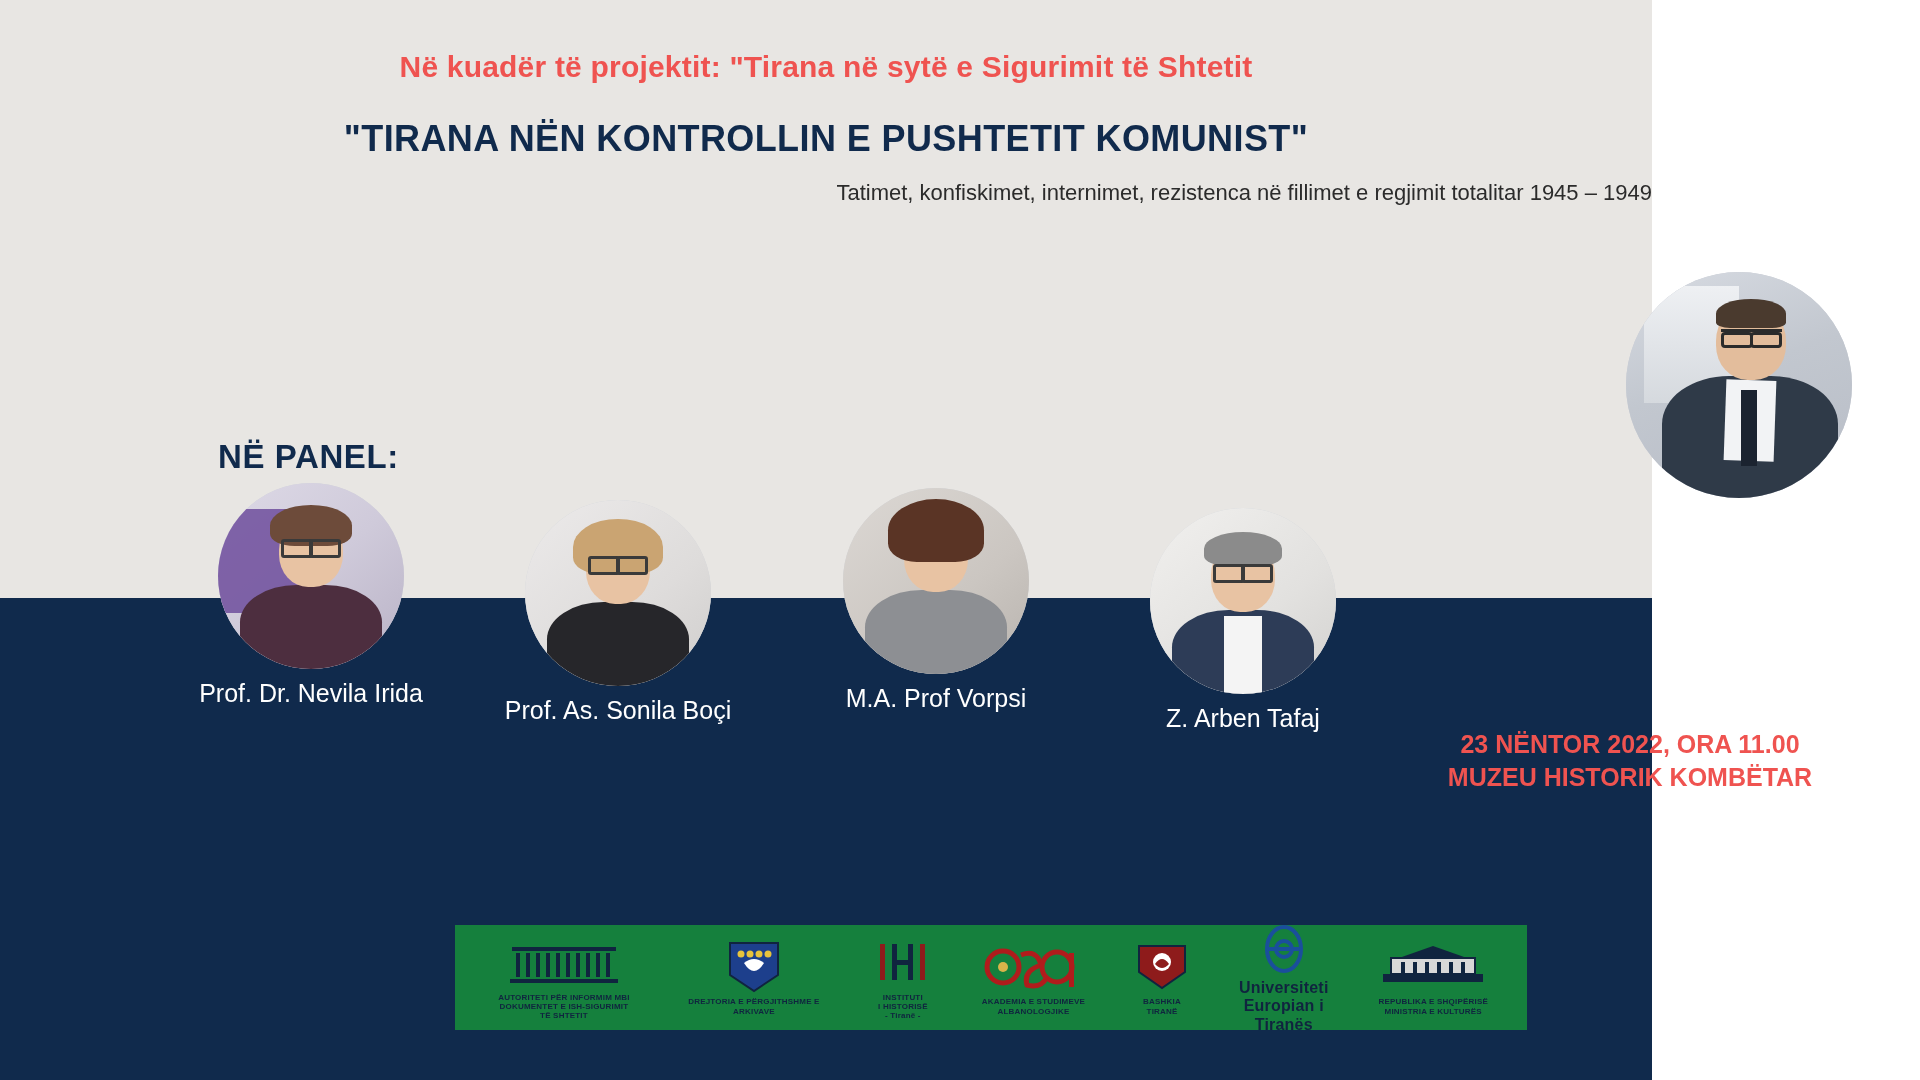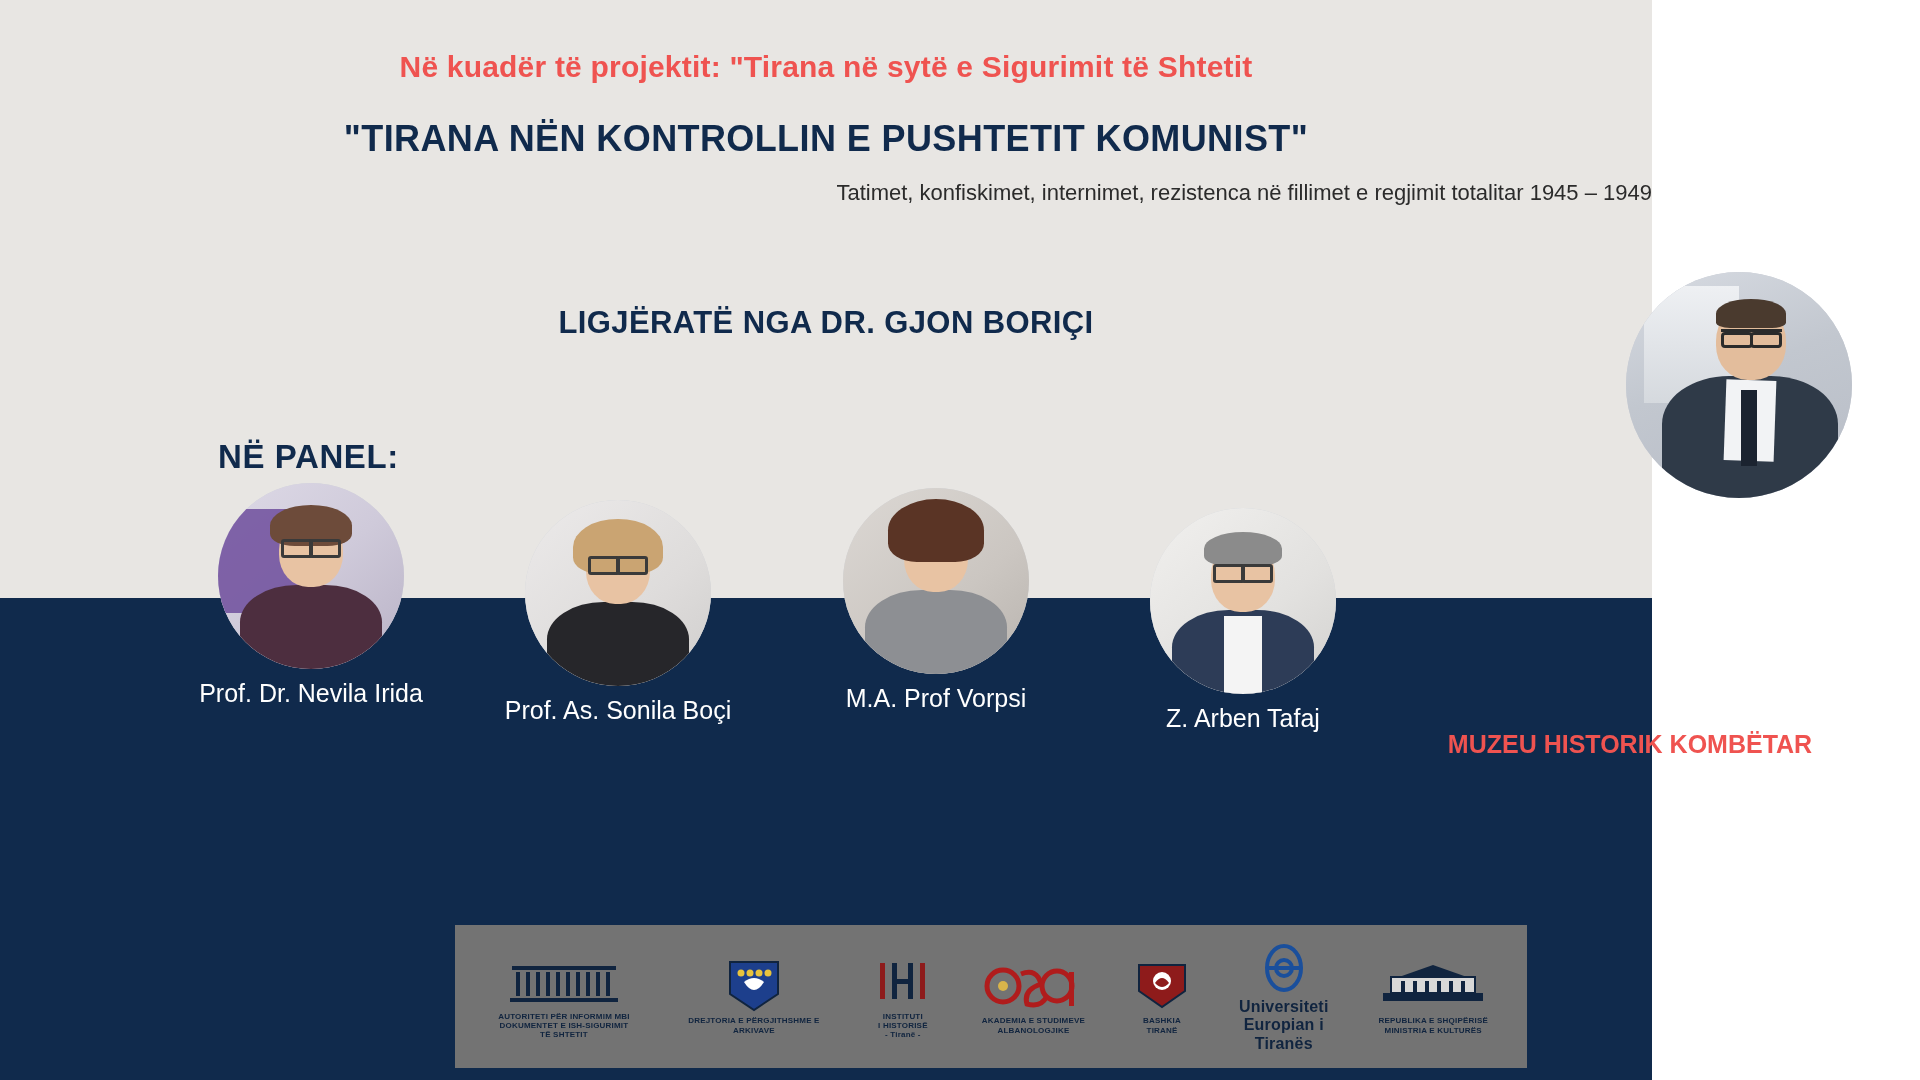--- a/index.html
+++ b/index.html
@@ -211,22 +211,22 @@
     color:#ef5350;
     font-size:25px;
     font-weight:bold;
     line-height:1.32;
   }
 
   
   .logo-strip {
     position:absolute;
     left:455px; top:925px;
-    width:1072px; height:143px;
-    background:#737373;
+    width:1072px; height:105px;
+    background:#15803d;
     display:flex;
     align-items:center;
     justify-content:space-around;
     padding:0 14px;
   }
   .logo { text-align:center; color:#10243f; }
   .logo .mark {
     display:flex; align-items:center; justify-content:center;
     height:56px;
   }
@@ -242,21 +242,20 @@
 
 <div class="poster">
 
   <div class="white-right-top"></div>
   <div class="navy-band"></div>
   <div class="white-right"></div>
 
   <div class="kicker">Në kuadër të projektit: "Tirana në sytë e Sigurimit të Shtetit</div>
   <div class="main-title">"TIRANA NËN KONTROLLIN E PUSHTETIT KOMUNIST"</div>
   <div class="subtitle">Tatimet, konfiskimet, internimet, rezistenca në fillimet e regjimit totalitar 1945 – 1949</div>
-  <div class="lecture">LIGJËRATË NGA DR. GJON BORIÇI</div>
   <div class="panel-label">NË PANEL:</div>
 
   <div class="lecturer-photo">
     <div class="bg"></div>
     <div class="window"></div>
     <div class="suit"></div>
     <div class="shirt"></div>
     <div class="tie"></div>
     <div class="head"></div>
     <div class="hair"></div>
@@ -302,20 +301,21 @@
       <div class="ph-body"></div>
       <div class="ph-shirt"></div>
       <div class="ph-head"></div>
       <div class="ph-hair"></div>
       <div class="ph-glass"></div>
     </div>
     <div class="name">Z. Arben Tafaj</div>
   </div>
 
   <div class="event-info">
+    <div>23 NËNTOR 2022, ORA 11.00</div>
     <div>MUZEU HISTORIK KOMBËTAR</div>
   </div>
 
   <div class="logo-strip">
 
     <div class="logo">
       <div class="mark">
         <svg width="112" height="44" viewBox="0 0 112 44">
           <rect x="4" y="6" width="104" height="4" fill="#10243f"></rect>
           <g fill="#10243f">

